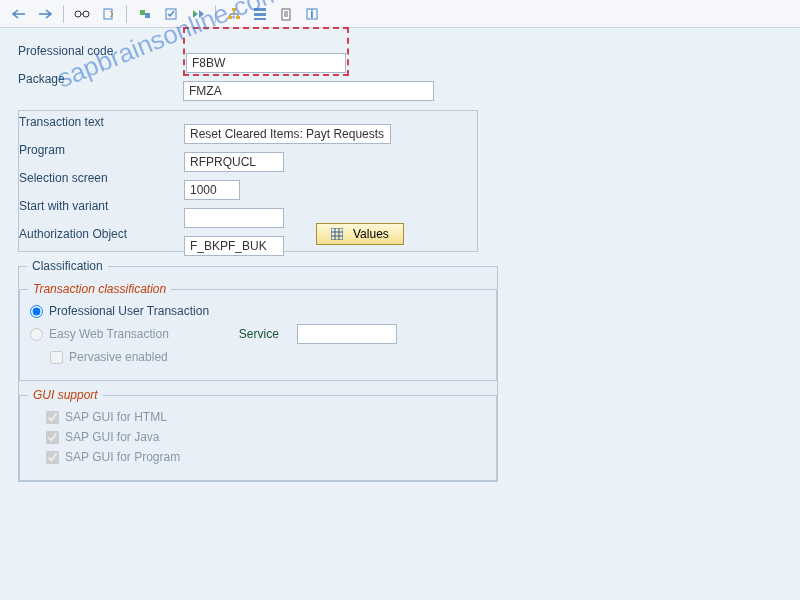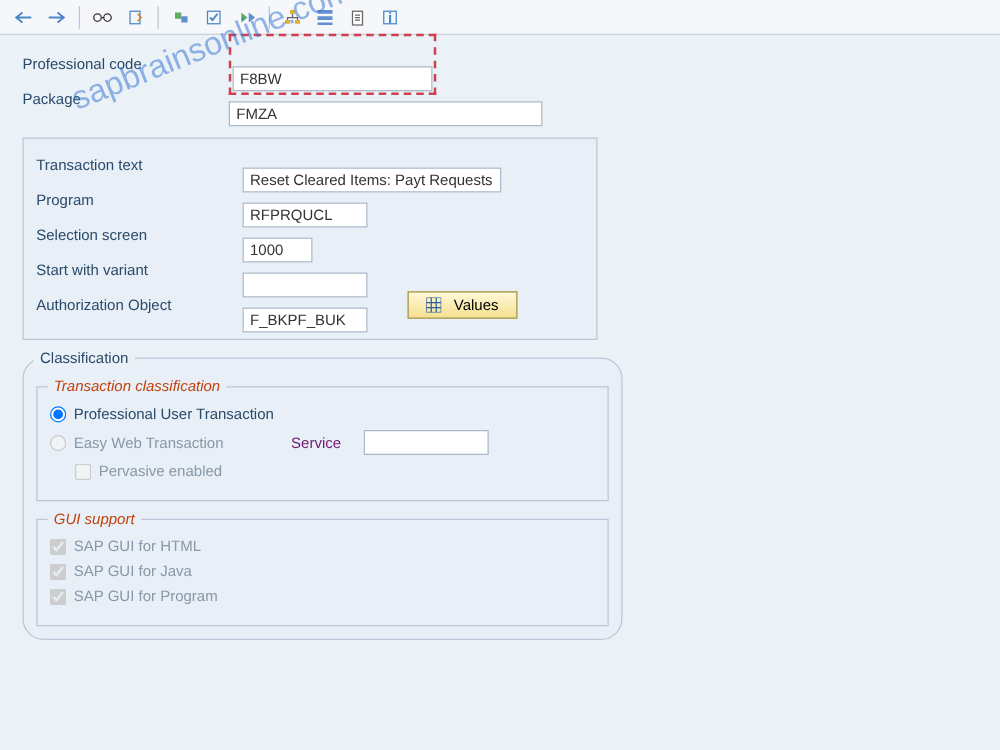--- a/index.html
+++ b/index.html
@@ -10,36 +10,36 @@
   .tb-sep { width: 1px; height: 18px; background: #b8c8d6; margin: 0 3px; }
   
   .content { padding: 12px 18px; }
   
   .field-row { display: flex; align-items: center; margin-bottom: 6px; height: 22px; }
   .field-label { width: 165px; color: #2a4a6a; }
   .field-input { height: 20px; border: 1px solid #a8b8c8; background: #fff; padding: 0 5px; color: #333; margin-top: 23px; }
   
   .highlight-box { border: 2px dashed #d04050; padding: 1px; display: inline-block; }
   
-  .groupbox { border: 1px solid #b8c8d6; margin-top: 14px; background: #e8eff7; padding: 10px; width: 460px; position: relative; }
-  .groupbox-titled { padding-top: 16px; border-radius: 17px; }
+  .groupbox { border: 1px solid #b8c8d6; margin-top: 14px; background: #e8eff7; width: 460px; position: relative; }
+  .groupbox-titled { padding-top: 16px; }
   .group-title { position: absolute; top: -8px; left: 8px; background: #eaf1f7; padding: 0 5px; color: #2a4a6a; }
   .inner-group { border: 1px solid #b8c8d6; margin-top: 6px; padding: 8px 10px 10px 10px; position: relative; }
   .inner-title { position: absolute; top: -8px; left: 8px; background: #e8eff7; padding: 0 5px; color: #c2410c; font-style: italic; }
   
   .values-btn { height: 22px; background: linear-gradient(#fff8d8, #f5e090); border: 1px solid #a89030; padding: 0 14px; display: inline-flex; align-items: center; gap: 10px; cursor: pointer; margin-left: 32px; text-align: center; }
   .values-icon { display: inline-flex; align-items: center; justify-content: center; }
   
   .radio-row { display: flex; align-items: center; margin: 6px 0; color: #8898a8; }
   .radio-row input[type=radio] { margin-right: 6px; }
   .radio-row.active { color: #2a4a6a; }
-  .check-row { display: flex; align-items: center; margin: 6px 0; color: #8898a8; }
+  .check-row { display: flex; align-items: center; margin: 6px 16px; color: #8898a8; }
   .check-row input[type=checkbox] { margin-right: 6px; }
   .indent { margin-left: 20px; }
-  .svc-label { color: #701a75; margin-left: 54px; margin-right: 18px; }
+  .svc-label { color: #14532d; margin-left: 70px; margin-right: 18px; }
   .svc-input { width: 100px; height: 20px; border: 1px solid #a8b8c8; background: #fff; }
   
   .watermark { position: absolute; top: 20px; left: 50px; font-size: 26px; color: #3070d0; opacity: 0.5; transform: rotate(-22deg); pointer-events: none; font-weight: 500; z-index: 100; }
 </style>
 </head>
 <body>
 
 <div class="watermark">sapbrainsonline.com</div>
 
 <div class="toolbar">

